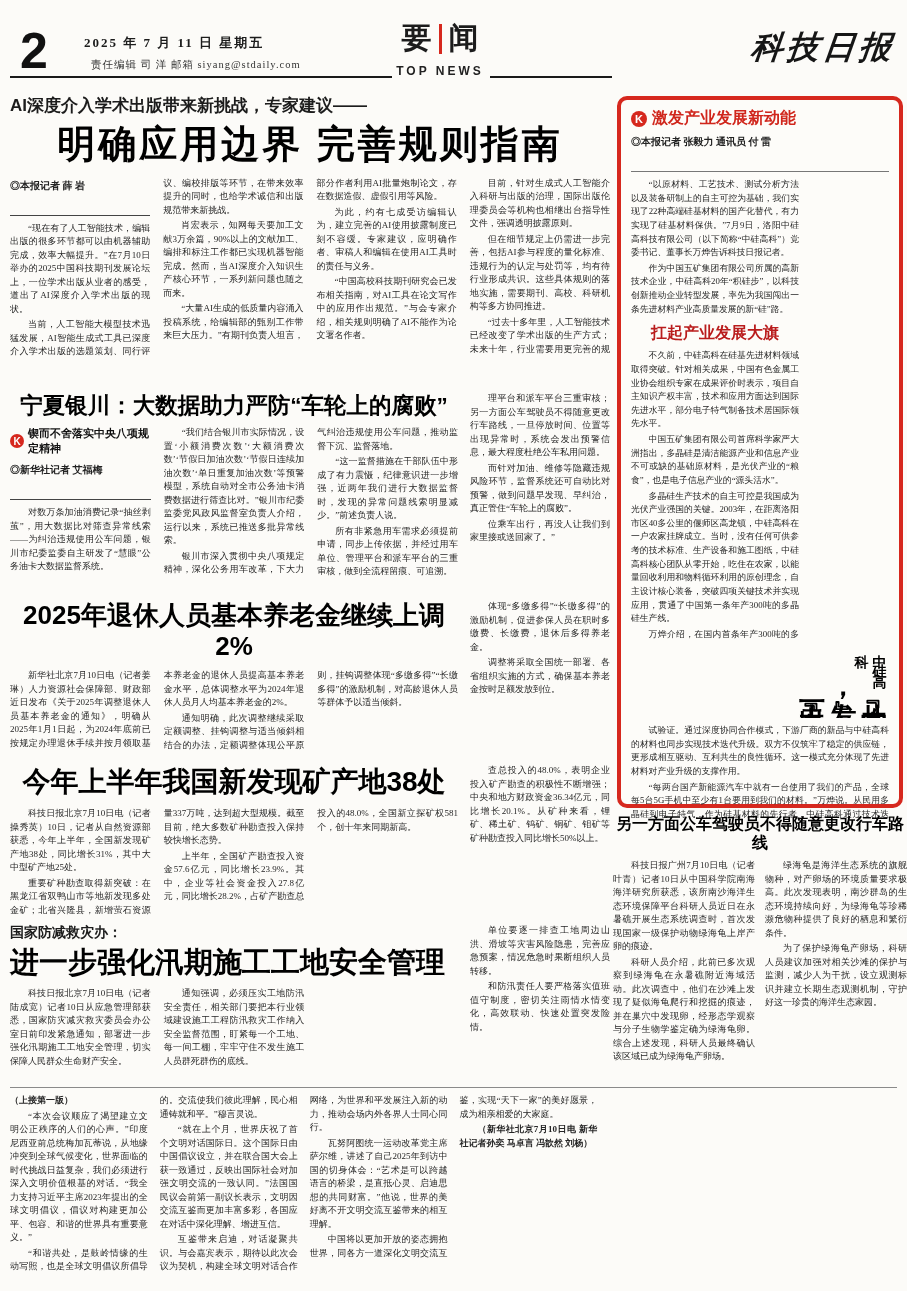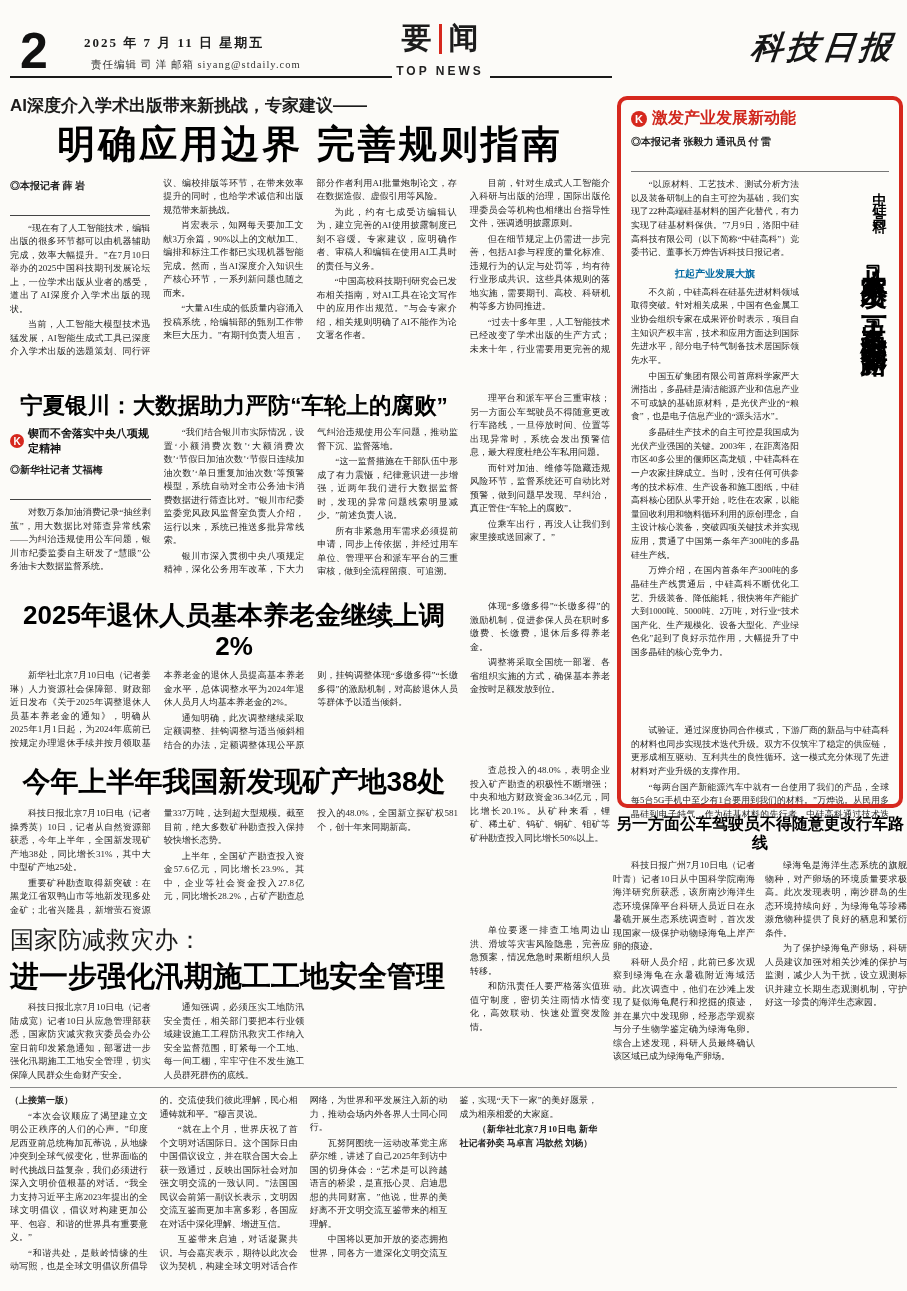--- a/index.html
+++ b/index.html
@@ -59,36 +59,36 @@
   .a-pen .hl1 { font-size:26px; text-align:center; line-height:1.2; }
   .a-pen .body { height:94px; margin-top:7px; }
 
   
   .a-min { left:10px; top:764px; width:600px; height:178px; }
   .a-min .hl1 { font-size:28px; text-align:center; line-height:1.25; }
   .a-min .body { height:122px; margin-top:8px; }
 
   
   .a-fld { left:10px; top:924px; width:600px; height:160px; }
-  .a-fld .kick2 { font-family:"Liberation Sans",sans-serif; font-weight:400; font-size:24px; margin-bottom:4px; }
+  .a-fld .kick2 { font-family:"Liberation Sans",sans-serif; font-weight:700; font-size:14px; margin-bottom:4px; }
   .a-fld .hl1 { font-size:29px; text-align:left; line-height:1.15; }
   .a-fld .body { height:88px; margin-top:8px; }
 
   
   .redbox { position:absolute; left:617px; top:96px; width:286px; height:712px;
             border:4px solid #d6281e; border-radius:10px; background:#fdfcf9; padding:8px 10px; }
   .eyebrow { display:flex; align-items:center; gap:5px; color:#d0261c;
              font-family:"Liberation Sans",sans-serif; font-weight:900; font-size:16px; }
   .eyebrow .klogo { width:16px; height:16px; min-width:16px; font-size:11px; }
   .redbox .byline { border-bottom-color:#777; margin-top:4px; }
-  .sil-flow { display:flex; height:540px; overflow:hidden; }
+  .sil-flow { display:flex; height:540px; overflow:hidden;flex-direction:column; }
   .sil-text { width:168px; overflow:hidden; }
   .sil-text p { font-size:8.8px; line-height:1.55; }
-  .sub { font-family:"Liberation Sans",sans-serif; font-weight:900; font-size:10px;
-         text-align:center; margin:7px 0 5px; color:#0369a1; }
+  .sub { font-family:"Liberation Sans",sans-serif; font-weight:900; font-size:16px;
+         text-align:center; margin:7px 0 5px; color:#b91c1c; }
   .sil-vtitle { flex:1; writing-mode:vertical-rl; display:flex; align-items:flex-start;
                 padding-top:4px; }
   .vprefix { font-family:"Liberation Sans",sans-serif; font-weight:bold; font-size:14px;
              letter-spacing:9px; margin-bottom:6px; color:#000; }
   .vmain { font-family:"Liberation Sans",sans-serif; font-weight:900; font-size:27px;
            letter-spacing:3px; line-height:1.15; color:#000; }
   .sil-tail { margin-top:6px; height:94px; overflow:hidden; }
   .sil-tail p { font-size:8.8px; line-height:1.55; }
 
   
@@ -215,20 +215,21 @@
   <div class="redbox">
     <div class="eyebrow">
       <span class="klogo">K</span>
       <span>激发产业发展新动能</span>
     </div>
     <div class="byline">◎本报记者 张毅力  通讯员 付 雷</div>
     <div class="sil-flow">
       <div class="sil-text">
         <div>
             <p>“以原材料、工艺技术、测试分析方法以及装备研制上的自主可控为基础，我们实现了22种高端硅基材料的国产化替代，有力实现了硅基材料保供。”7月9日，洛阳中硅高科技有限公司（以下简称“中硅高科”）党委书记、董事长万烨告诉科技日报记者。</p>
+            <p>作为中国五矿集团有限公司所属的高新技术企业，中硅高科20年“积硅步”，以科技创新推动企业转型发展，率先为我国闯出一条先进材料产业高质量发展的新“硅”路。</p>
           </div>
         <div class="sub">扛起产业发展大旗</div>
         <div>
             <p>不久前，中硅高科在硅基先进材料领域取得突破。针对相关成果，中国有色金属工业协会组织专家在成果评价时表示，项目自主知识产权丰富，技术和应用方面达到国际先进水平，部分电子特气制备技术居国际领先水平。</p>
             <p>中国五矿集团有限公司首席科学家严大洲指出，多晶硅是清洁能源产业和信息产业不可或缺的基础原材料，是光伏产业的“粮食”，也是电子信息产业的“源头活水”。</p>
             <p>多晶硅生产技术的自主可控是我国成为光伏产业强国的关键。2003年，在距离洛阳市区40多公里的偃师区高龙镇，中硅高科在一户农家挂牌成立。当时，没有任何可供参考的技术标准、生产设备和施工图纸，中硅高科核心团队从零开始，吃住在农家，以能量回收利用和物料循环利用的原创理念，自主设计核心装备，突破四项关键技术并实现应用，贯通了中国第一条年产300吨的多晶硅生产线。</p>
             <p>万烨介绍，在国内首条年产300吨的多晶硅生产线贯通后，中硅高科不断优化工艺、升级装备、降低能耗，很快将年产能扩大到1000吨、5000吨、2万吨，对行业“技术国产化、生产规模化、设备大型化、产业绿色化”起到了良好示范作用，大幅提升了中国多晶硅的核心竞争力。</p>
           </div>
 
       </div>

